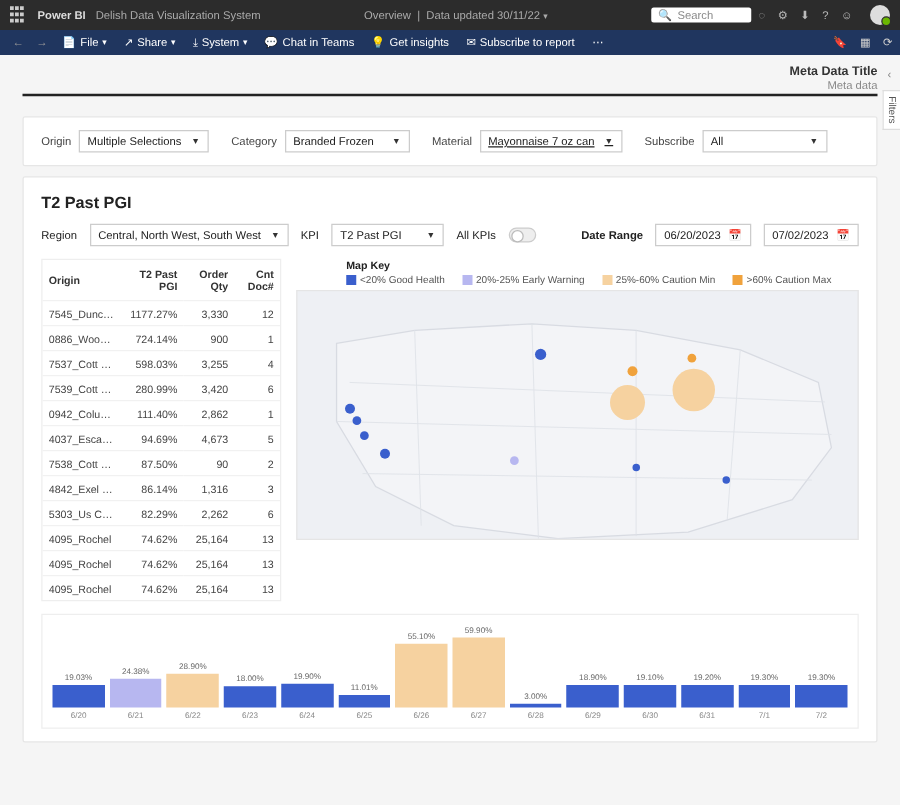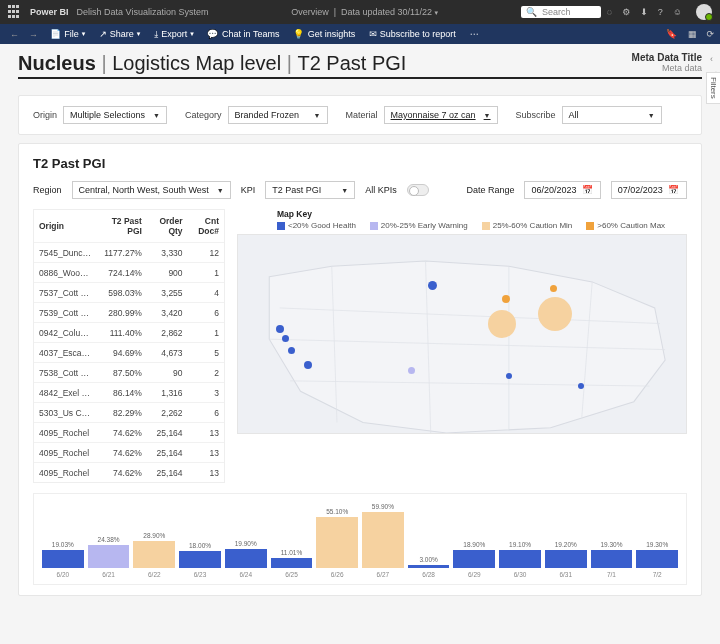--- a/index.html
+++ b/index.html
@@ -143,21 +143,21 @@
       <span>File</span>
       <span class="chev">▾</span>
     </div>
   <div class="item">
       <span>↗</span>
       <span>Share</span>
       <span class="chev">▾</span>
     </div>
   <div class="item">
       <span>⤓</span>
-      <span>Export</span>
+      <span>System</span>
       <span class="chev">▾</span>
     </div>
   <div class="item">
       <span>💬</span>
       <span>Chat in Teams</span>
     </div>
   <div class="item">
       <span>💡</span>
       <span>Get insights</span>
     </div>
@@ -173,25 +173,20 @@
   </div>
 </div>
 
 <div class="pagewrap">
   <div class="sideicons">
     <span>‹</span>
     <span>⚟</span>
   </div>
   <div class="filterstab">Filters</div>
   <div class="pageheader">
-    <div class="pagetitle">
-      <strong>Nucleus</strong>
-      <span class="sep"> | </span><span>Logistics Map level</span>
-      <span class="sep"> | </span><span>T2 Past PGI</span>
-    </div>
     <div class="headermeta">
       <div class="t">Meta Data Title</div>
       <div class="s">Meta data</div>
     </div>
   </div>
   <div class="headerline"></div>
 </div>
 
 <div class="card filtercard">
   <div class="filtergroup">
@@ -234,21 +229,21 @@
         <span class="chev">▼</span>
       </div>
     <label>KPI</label>
     <div class="dropdown" style="min-width:90px;">
         <span>T2 Past PGI</span>
         <span class="chev">▼</span>
       </div>
     <label>All KPIs</label>
     <div class="toggle"></div>
     <div class="spacer"></div>
-    <label style="font-weight:400;">Date Range</label>
+    <label style="font-weight:700;">Date Range</label>
     <div class="datebox">
         <span>06/20/2023</span>
         <span>📅</span>
       </div>
     <div class="datebox">
         <span>07/02/2023</span>
         <span>📅</span>
       </div>
   </div>
 

